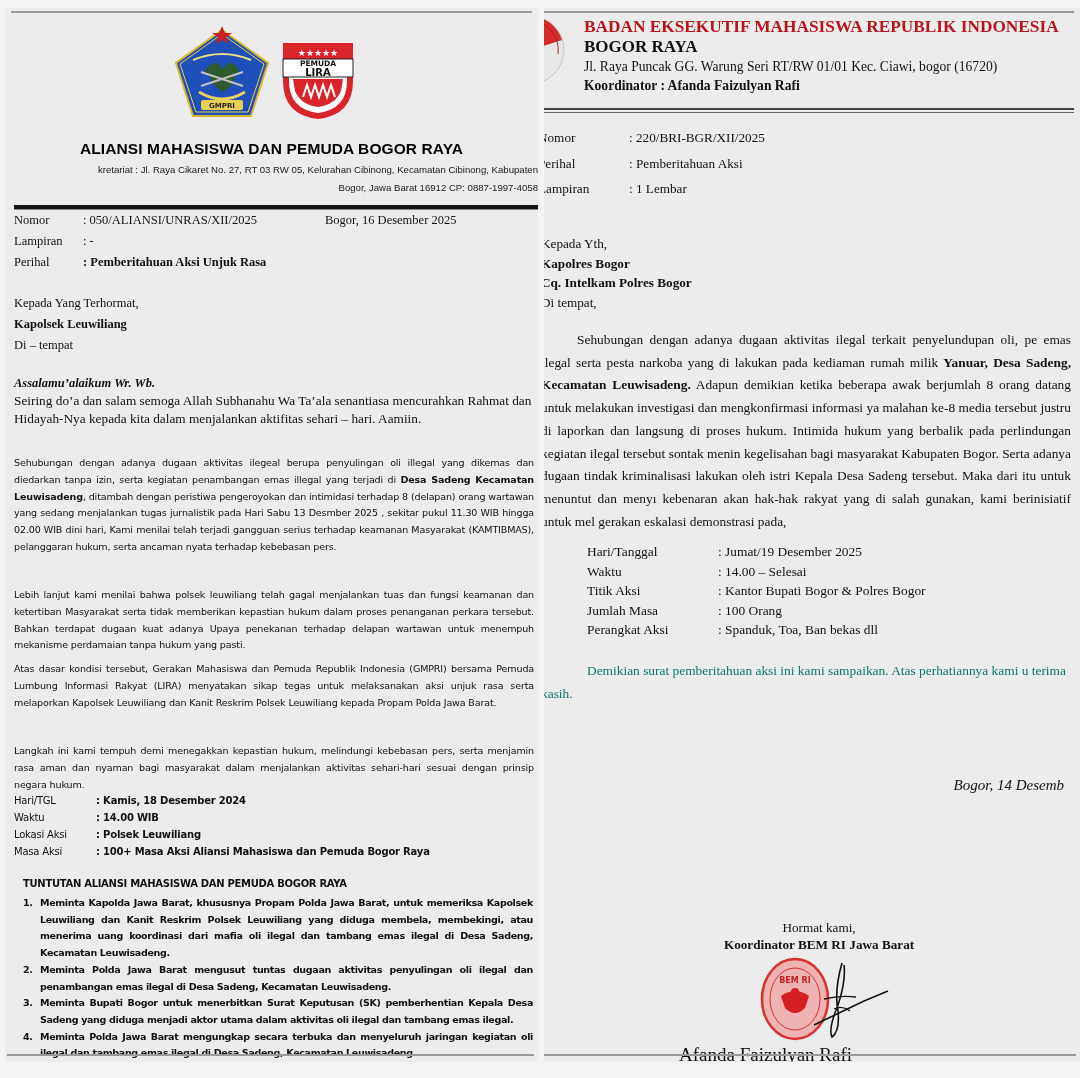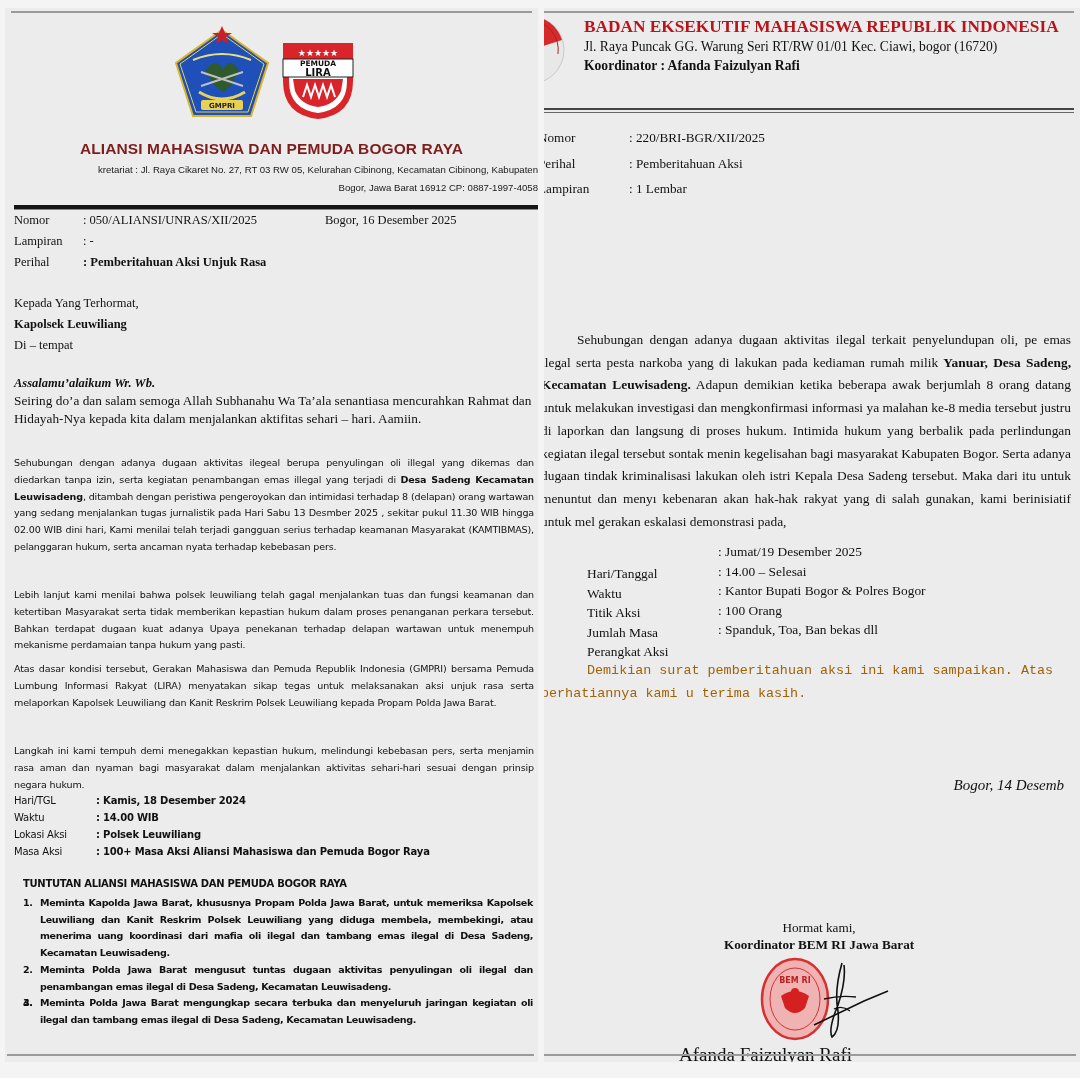--- a/index.html
+++ b/index.html
@@ -12,21 +12,21 @@
   .page.right { left: 544px; width: 536px; }
   .hr-top { position: absolute; left: 6px; right: 6px; top: 3px; height: 2px; background: #9a9a9a; }
   .hr-bottom { position: absolute; left: 2px; right: 4px; bottom: 6px; height: 2px; background: #9a9a9a; }
 
   
   .logos { position: absolute; top: 12px; left: 0; width: 100%; height: 100px; }
   .logo-gmpri { position: absolute; left: 168px; top: 6px; width: 98px; height: 94px; }
   .logo-lira { position: absolute; left: 272px; top: 15px; width: 82px; height: 86px; }
   .l-org-title {
     position: absolute; top: 132px; left: 0; width: 100%; text-align: center;
-    font-family: "Liberation Sans", sans-serif; font-weight: bold; font-size: 15.5px; color: #7f1d1d;
+    font-family: "Liberation Sans", sans-serif; font-weight: bold; font-size: 15.5px; color: #000000;
     letter-spacing: 0.1px;
   }
   .l-address {
     position: absolute; top: 153px; left: 0; width: 100%; text-align: right;
     font-family: Liberation Sans, sans-serif; font-size: 9.6px; color: #1a1a1a; line-height: 18px;
     white-space: nowrap;
   }
   .l-address .line1 { display: block; margin-left: -12px; }
   .l-rule { position: absolute; left: 9px; right: 0; top: 197px; height: 5px; background: #151515; border-bottom: 1px solid #888; }
   .serif { font-family: "Liberation Serif", serif; color: #111; }
@@ -71,25 +71,25 @@
   .r-meta .row { height: 25.5px; position: relative; white-space: nowrap; }
   .r-meta .lbl { position: absolute; left: 0; }
   .r-meta .val { position: absolute; left: 91px; }
   .r-to { position: absolute; left: -3px; top: 226px; font-size: 13.2px; line-height: 19.6px; }
   .r-body {
     position: absolute; left: -3px; top: 321px; width: 530px; font-size: 13.4px; line-height: 22.7px;
     text-align: justify; font-family: "Liberation Serif", serif; color: #111; text-indent: 36px;
   }
   .r-details { position: absolute; left: 43px; top: 536px; font-size: 13.4px; }
   .r-details .row { height: 19.6px; position: relative; white-space: nowrap; }
-  .r-details .lbl { position: absolute; left: 0; margin-top: 22px; }
+  .r-details .lbl { position: absolute; left: 0; }
   .r-details .val { position: absolute; left: 131px; }
   .r-closing {
     position: absolute; left: -3px; top: 652px; width: 540px; font-size: 13.4px; line-height: 22.5px;
-    font-family: Liberation Mono, monospace; color: #a16207; text-indent: 46px; white-space: normal;
+    font-family: Liberation Serif, serif; color: #0f766e; text-indent: 46px; white-space: normal;
   }
   .r-date { position: absolute; right: 16px; top: 769px; font-size: 15px; white-space: nowrap; font-style: italic; }
   .r-sign { position: absolute; left: 135px; top: 911px; width: 280px; text-align: center; font-size: 13.2px; line-height: 17px; }
   .r-stamp { position: absolute; left: 215px; top: 948px; width: 72px; height: 86px; }
   .r-signature { position: absolute; left: 260px; top: 953px; width: 90px; height: 80px; }
   .r-name { position: absolute; left: 135px; top: 1036px; width: 280px; text-align: left; font-size: 19px; }
 </style>
 </head>
 <body>
 
@@ -181,58 +181,65 @@
       <div class="row">
         <span class="lbl">Masa Aksi</span>
         <span class="val">: 100+ Masa Aksi Aliansi Mahasiswa dan Pemuda Bogor Raya</span>
       </div>
     </div>
 
     <div class="l-demands-title">TUNTUTAN ALIANSI MAHASISWA DAN PEMUDA BOGOR RAYA</div>
     <ol class="l-demands">
       <li><span class="num">1.</span><span>Meminta Kapolda Jawa Barat, khususnya Propam Polda Jawa Barat, untuk memeriksa Kapolsek Leuwiliang dan Kanit Reskrim Polsek Leuwiliang yang diduga membela, membekingi, atau menerima uang koordinasi dari mafia oli ilegal dan tambang emas ilegal di Desa Sadeng, Kecamatan Leuwisadeng.</span></li>
       <li><span class="num">2.</span><span>Meminta Polda Jawa Barat mengusut tuntas dugaan aktivitas penyulingan oli ilegal dan penambangan emas ilegal di Desa Sadeng, Kecamatan Leuwisadeng.</span></li>
-      <li><span class="num">3.</span></li>
+      <li><span class="num">3.</span><span>Meminta Bupati Bogor untuk menerbitkan Surat Keputusan (SK) pemberhentian Kepala Desa Sadeng yang diduga menjadi aktor utama dalam aktivitas oli ilegal dan tambang emas ilegal.</span></li>
       <li><span class="num">4.</span><span>Meminta Polda Jawa Barat mengungkap secara terbuka dan menyeluruh jaringan kegiatan oli ilegal dan tambang emas ilegal di Desa Sadeng, Kecamatan Leuwisadeng.</span></li>
     </ol>
 
     <div class="hr-bottom"></div>
   </div>
 
   <div class="page right">
     <div class="hr-top" style="left:0;"></div>
 
     <svg class="r-seal" viewBox="0 0 36 80">
       <circle cx="0" cy="40" r="34" fill="#e8e8e8" stroke="#c9c9c9" stroke-width="1"></circle>
       <path d="M0,6 A34,34 0 0 1 32,30 L0,40 Z" fill="#d42a2a"></path>
       <path d="M0,10 A30,30 0 0 1 28,44" stroke="#b02020" stroke-width="1" fill="none"></path>
     </svg>
 
     <div class="r-org">
       <div class="t1">BADAN EKSEKUTIF MAHASISWA REPUBLIK INDONESIA</div>
+      <div class="t2">BOGOR RAYA</div>
       <div class="t3">Jl. Raya Puncak GG. Warung Seri RT/RW 01/01 Kec. Ciawi, bogor (16720)</div>
       <div class="t4">Koordinator : Afanda Faizulyan Rafi</div>
     </div>
     <div class="r-rule"></div>
 
     <div class="r-meta serif">
       <div class="row">
         <span class="lbl">Nomor</span>
         <span class="val">: 220/BRI-BGR/XII/2025</span>
       </div>
       <div class="row">
         <span class="lbl">Perihal</span>
         <span class="val">: Pemberitahuan Aksi</span>
       </div>
       <div class="row">
         <span class="lbl">Lampiran</span>
         <span class="val">: 1 Lembar</span>
       </div>
     </div>
 
+    <div class="r-to serif">
+      <div>Kepada Yth,</div>
+      <div class="b">Kapolres Bogor</div>
+      <div class="b">Cq. Intelkam Polres Bogor</div>
+      <div>Di tempat,</div>
+    </div>
 
     <div class="r-body">
       <span>Sehubungan dengan adanya dugaan aktivitas ilegal terkait penyelundupan oli, pe emas ilegal serta pesta narkoba yang di lakukan pada kediaman rumah milik </span><span class="b">Yanuar, Desa Sadeng, Kecamatan Leuwisadeng.</span><span> Adapun demikian ketika beberapa awak berjumlah 8 orang datang untuk melakukan investigasi dan mengkonfirmasi informasi ya malahan ke-8 media tersebut justru di laporkan dan langsung di proses hukum. Intimida hukum yang berbalik pada perlindungan kegiatan ilegal tersebut sontak menin kegelisahan bagi masyarakat Kabupaten Bogor. Serta adanya dugaan tindak kriminalisasi lakukan oleh istri Kepala Desa Sadeng tersebut. Maka dari itu untuk menuntut dan menyı kebenaran akan hak-hak rakyat yang di salah gunakan, kami berinisiatif untuk mel gerakan eskalasi demonstrasi pada,</span>
     </div>
 
     <div class="r-details serif">
       <div class="row">
         <span class="lbl">Hari/Tanggal</span>
         <span class="val">: Jumat/19 Desember  2025</span>
       </div>

